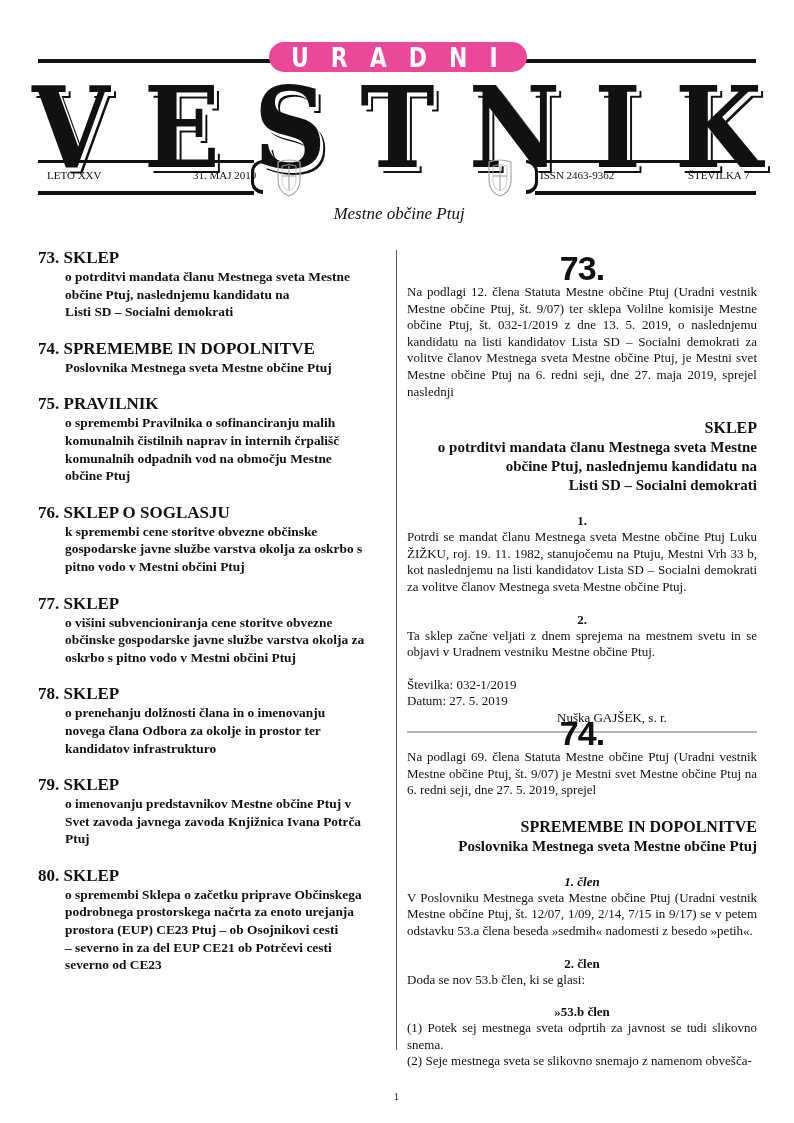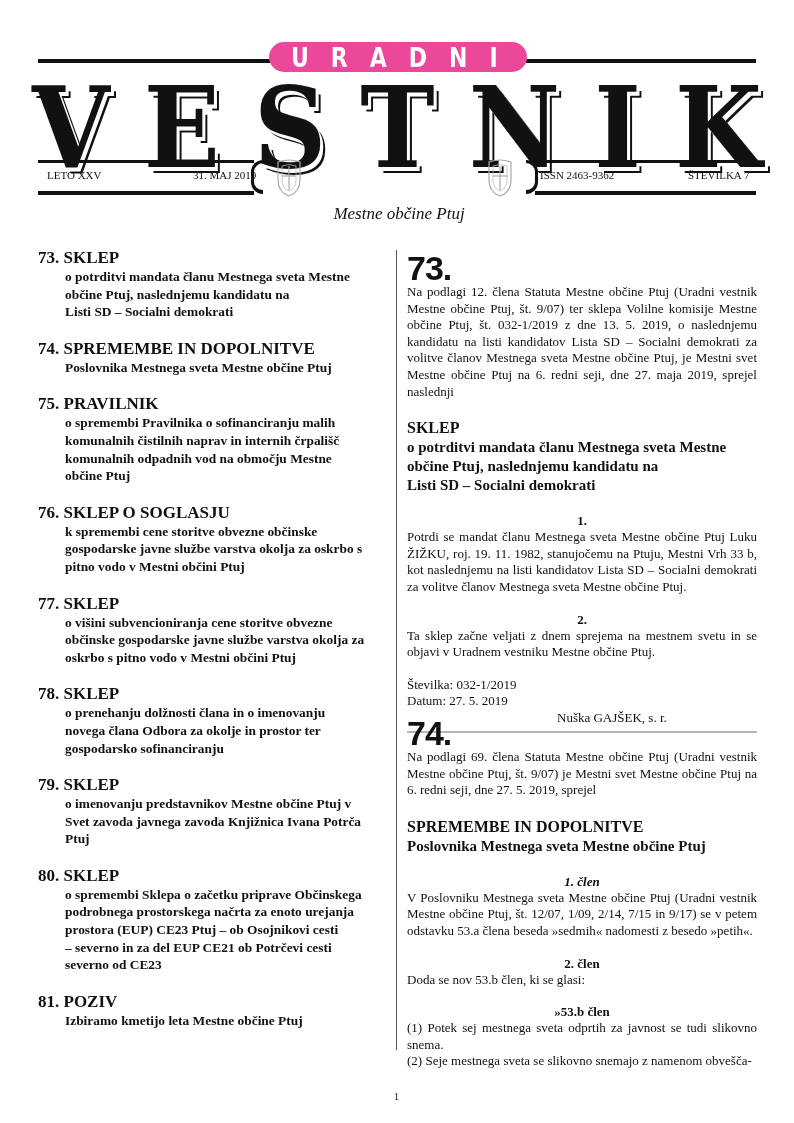--- a/index.html
+++ b/index.html
@@ -33,23 +33,23 @@
   
   .col-divider { position: absolute; left: 396px; top: 250px; width: 1px; height: 800px; background: #555; }
 
   .toc { position: absolute; left: 38px; top: 248px; width: 350px; }
   .toc-entry { margin-bottom: 18px; }
   .toc-head { font-weight: bold; font-size: 17px; line-height: 20px; }
   .toc-desc { font-weight: bold; font-size: 13.4px; line-height: 17.6px; padding-left: 27px; }
 
   .art { position: absolute; left: 407px; width: 350px; }
   .art-num { font-family: "Liberation Sans", "DejaVu Sans", sans-serif; font-weight: bold;
-             font-size: 34px; line-height: 32px; letter-spacing: -1px; }
+             font-size: 34px; line-height: 32px; text-align: center; letter-spacing: -1px; }
   .body-p { font-size: 13px; line-height: 16.6px; text-align: justify; margin: 0; }
-  .art-title { text-align: left; font-weight: bold; margin: 18px 0 18px 0; }
+  .art-title { text-align: right; font-weight: bold; margin: 18px 0 18px 0; }
   .art-title .t1 { font-size: 16px; line-height: 20px; }
   .art-title .t2 { font-size: 15px; line-height: 19px; }
   .clause { text-align: center; font-weight: bold; font-size: 13px; line-height: 16px; margin-top: 16px; }
   .sig { padding-left: 150px; font-size: 13px; line-height: 16.6px; }
   .hr { height: 2px; background: #b5b5b5; margin: 4px 0 0 0; }
   .page-num { position: absolute; left: 394px; top: 1091px; font-size: 10px; }
 </style>
 </head>
 <body>
 
@@ -123,39 +123,35 @@
     <div class="toc-entry">
       <div class="toc-head">77. SKLEP</div>
       <div class="toc-desc">o višini subvencioniranja cene storitve obvezne</div>
       <div class="toc-desc">občinske gospodarske javne službe varstva okolja za</div>
       <div class="toc-desc">oskrbo s pitno vodo v Mestni občini Ptuj</div>
     </div>
     <div class="toc-entry">
       <div class="toc-head">78. SKLEP</div>
       <div class="toc-desc">o prenehanju dolžnosti člana in o imenovanju</div>
       <div class="toc-desc">novega člana Odbora za okolje in prostor ter</div>
-      <div class="toc-desc">gospodarsko sofinanciranju</div>
+      <div class="toc-desc">kandidatov infrastrukturo</div>
     </div>
     <div class="toc-entry">
       <div class="toc-head">79. SKLEP</div>
       <div class="toc-desc">o imenovanju predstavnikov Mestne občine Ptuj v</div>
       <div class="toc-desc">Svet zavoda javnega zavoda Knjižnica Ivana Potrča</div>
       <div class="toc-desc">Ptuj</div>
     </div>
     <div class="toc-entry">
       <div class="toc-head">80. SKLEP</div>
       <div class="toc-desc">o spremembi Sklepa o začetku priprave Občinskega</div>
       <div class="toc-desc">podrobnega prostorskega načrta za enoto urejanja</div>
       <div class="toc-desc">prostora (EUP) CE23 Ptuj – ob Osojnikovi cesti</div>
       <div class="toc-desc">– severno in za del EUP CE21 ob Potrčevi cesti</div>
       <div class="toc-desc">severno od CE23</div>
-    </div>
-    <div class="toc-entry">
-      <div class="toc-head">81. POZIV</div>
-      <div class="toc-desc">Izbiramo kmetijo leta Mestne občine Ptuj</div>
     </div>
   </div>
 
 <div class="art" style="top:252px;">
   <div class="art-num">73.</div>
   <p class="body-p">Na podlagi 12. člena Statuta Mestne občine Ptuj (Uradni vestnik Mestne občine Ptuj, št. 9/07) ter sklepa Volilne komisije Mestne občine Ptuj, št. 032-1/2019 z dne 13. 5. 2019, o naslednjemu kandidatu na listi kandidatov Lista SD – Socialni demokrati za volitve članov Mestnega sveta Mestne občine Ptuj, je Mestni svet Mestne občine Ptuj na 6. redni seji, dne 27. maja 2019, sprejel naslednji</p>
   <div class="art-title">
     <div class="t1">SKLEP</div>
     <div class="t2">o potrditvi mandata članu Mestnega sveta Mestne</div>
     <div class="t2">občine Ptuj, naslednjemu kandidatu na</div>

